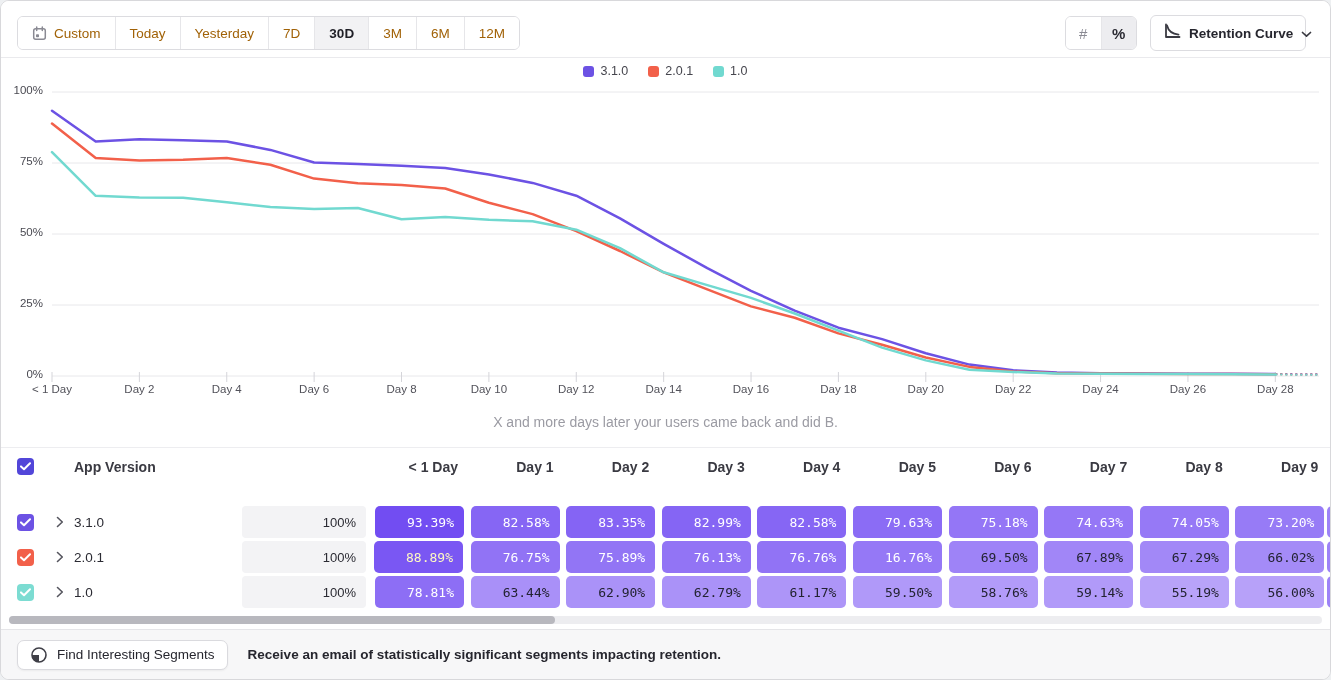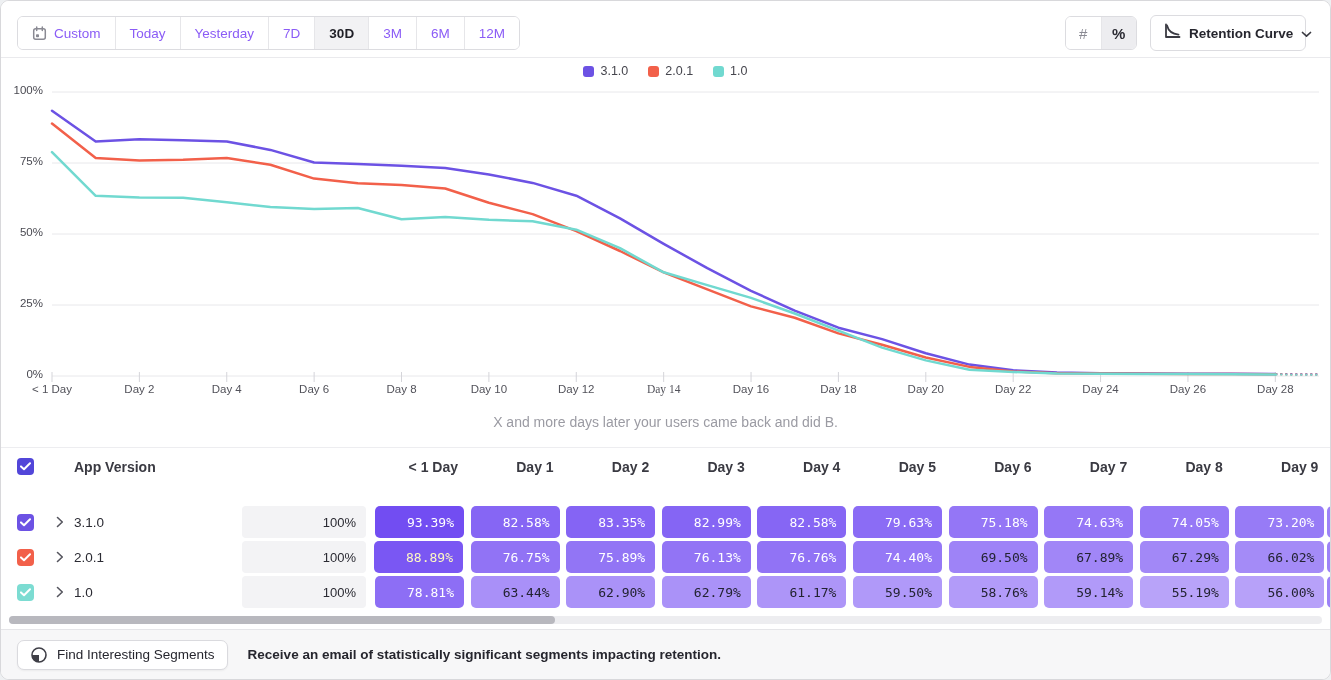--- a/index.html
+++ b/index.html
@@ -4,21 +4,21 @@
 <style>
   html,body{margin:0;padding:0;background:#eef0f2;}
   *{box-sizing:border-box;}
   .app{position:relative;width:1331px;height:680px;background:#fff;border:1px solid #d8d8db;
        border-radius:9px;overflow:hidden;font-family:"Liberation Sans",sans-serif;color:#2b2b33;}
 
   
   .toolbar{position:absolute;top:0;left:0;right:0;height:57px;background:#fff;border-bottom:1px solid #eaeaed;}
   .dr-group{position:absolute;left:16px;top:15px;height:34px;display:flex;align-items:stretch;
             border:1px solid #dcdce0;border-radius:6px;overflow:hidden;background:#fff;}
-  .dr-btn{display:flex;align-items:center;gap:7px;padding:0 14px;font-size:13.5px;color:#8b5cf6;
+  .dr-btn{display:flex;align-items:center;gap:7px;padding:0 14px;font-size:13.5px;color:#a16207;
           background:#fff;border:none;border-right:1px solid #e6e6e9;cursor:pointer;
           font-family:"Liberation Sans",sans-serif;}
   .dr-btn:last-child{border-right:none;}
   .dr-btn.selected{background:#f2f2f4;color:#1f1f26;font-weight:700;}
   .seg-group{position:absolute;right:193px;top:15px;height:34px;width:72px;display:flex;
              border:1px solid #dcdce0;border-radius:6px;overflow:hidden;}
   .seg-btn{flex:1;display:flex;align-items:center;justify-content:center;font-size:15px;cursor:pointer;
            background:#fff;border:none;color:#8a8a93;font-family:"Liberation Sans",sans-serif;}
   .seg-btn.selected{background:#ededf0;color:#2b2b33;font-weight:700;}
   .seg-btn:first-child{border-right:1px solid #e6e6e9;}
@@ -178,21 +178,21 @@
       <div class="ytick" style="left: 6px; top: 367px;">0%</div>
     </div>
   <div id="xticks">
       <div class="xtick" style="left: 51px;">&lt; 1 Day</div>
       <div class="xtick" style="left: 138.38px;">Day 2</div>
       <div class="xtick" style="left: 225.76px;">Day 4</div>
       <div class="xtick" style="left: 313.14px;">Day 6</div>
       <div class="xtick" style="left: 400.52px;">Day 8</div>
       <div class="xtick" style="left: 487.9px;">Day 10</div>
       <div class="xtick" style="left: 575.28px;">Day 12</div>
-      <div class="xtick" style="left: 662.66px; font-family: Liberation Serif, serif;">Day 14</div>
+      <div class="xtick" style="left: 662.66px;">Day 14</div>
       <div class="xtick" style="left: 750.04px;">Day 16</div>
       <div class="xtick" style="left: 837.42px;">Day 18</div>
       <div class="xtick" style="left: 924.8px;">Day 20</div>
       <div class="xtick" style="left: 1012.18px;">Day 22</div>
       <div class="xtick" style="left: 1099.56px;">Day 24</div>
       <div class="xtick" style="left: 1186.94px;">Day 26</div>
       <div class="xtick" style="left: 1274.32px;">Day 28</div>
     </div>
   <div class="subtitle">X and more days later your users came back and did B.</div>
 
@@ -252,21 +252,21 @@
             <polyline points="1.5,1.5 6.3,6 1.5,10.5" stroke="#55555e" stroke-width="1.6" stroke-linecap="round" stroke-linejoin="round"></polyline>
           </svg>
         </div>
         <div class="row-label">2.0.1</div>
         <div class="total-cell">100%</div>
         <div class="val-cell" style="left: 373px; background: rgb(122, 87, 243); color: #fef9c3;">88.89%</div>
         <div class="val-cell" style="left: 469.6px; background: rgb(145, 115, 245); color: rgb(255, 255, 255);">76.75%</div>
         <div class="val-cell" style="left: 565.2px; background: rgb(146, 117, 245); color: rgb(255, 255, 255);">75.89%</div>
         <div class="val-cell" style="left: 660.8px; background: rgb(146, 116, 245); color: rgb(255, 255, 255);">76.13%</div>
         <div class="val-cell" style="left: 756.4px; background: rgb(145, 115, 245); color: rgb(255, 255, 255);">76.76%</div>
-        <div class="val-cell" style="left: 852px; background: rgb(149, 120, 246); color: rgb(255, 255, 255);">74.40%</div>
+        <div class="val-cell" style="left: 852px; background: rgb(149, 120, 246); color: rgb(255, 255, 255);">16.76%</div>
         <div class="val-cell" style="left: 947.6px; background: rgb(158, 131, 247); color: rgb(35, 35, 50);">69.50%</div>
         <div class="val-cell" style="left: 1043.2px; background: rgb(161, 134, 247); color: rgb(35, 35, 50);">67.89%</div>
         <div class="val-cell" style="left: 1138.8px; background: rgb(162, 136, 247); color: rgb(35, 35, 50);">67.29%</div>
         <div class="val-cell" style="left: 1234.4px; background: rgb(164, 139, 247); color: rgb(35, 35, 50);">66.02%</div>
         <div class="sliver" style="background: rgb(157, 130, 247);"></div>
       </div>
       <div class="row" style="top: 575px;">
         <div class="checkbox" style="top: 7.5px; background: rgb(124, 220, 210);">
           <svg width="11" height="9" viewBox="0 0 11 9" fill="none">
             <polyline points="1,4.4 4,7.2 10,1.3" stroke="#fff" stroke-width="2" stroke-linecap="round" stroke-linejoin="round"></polyline>

